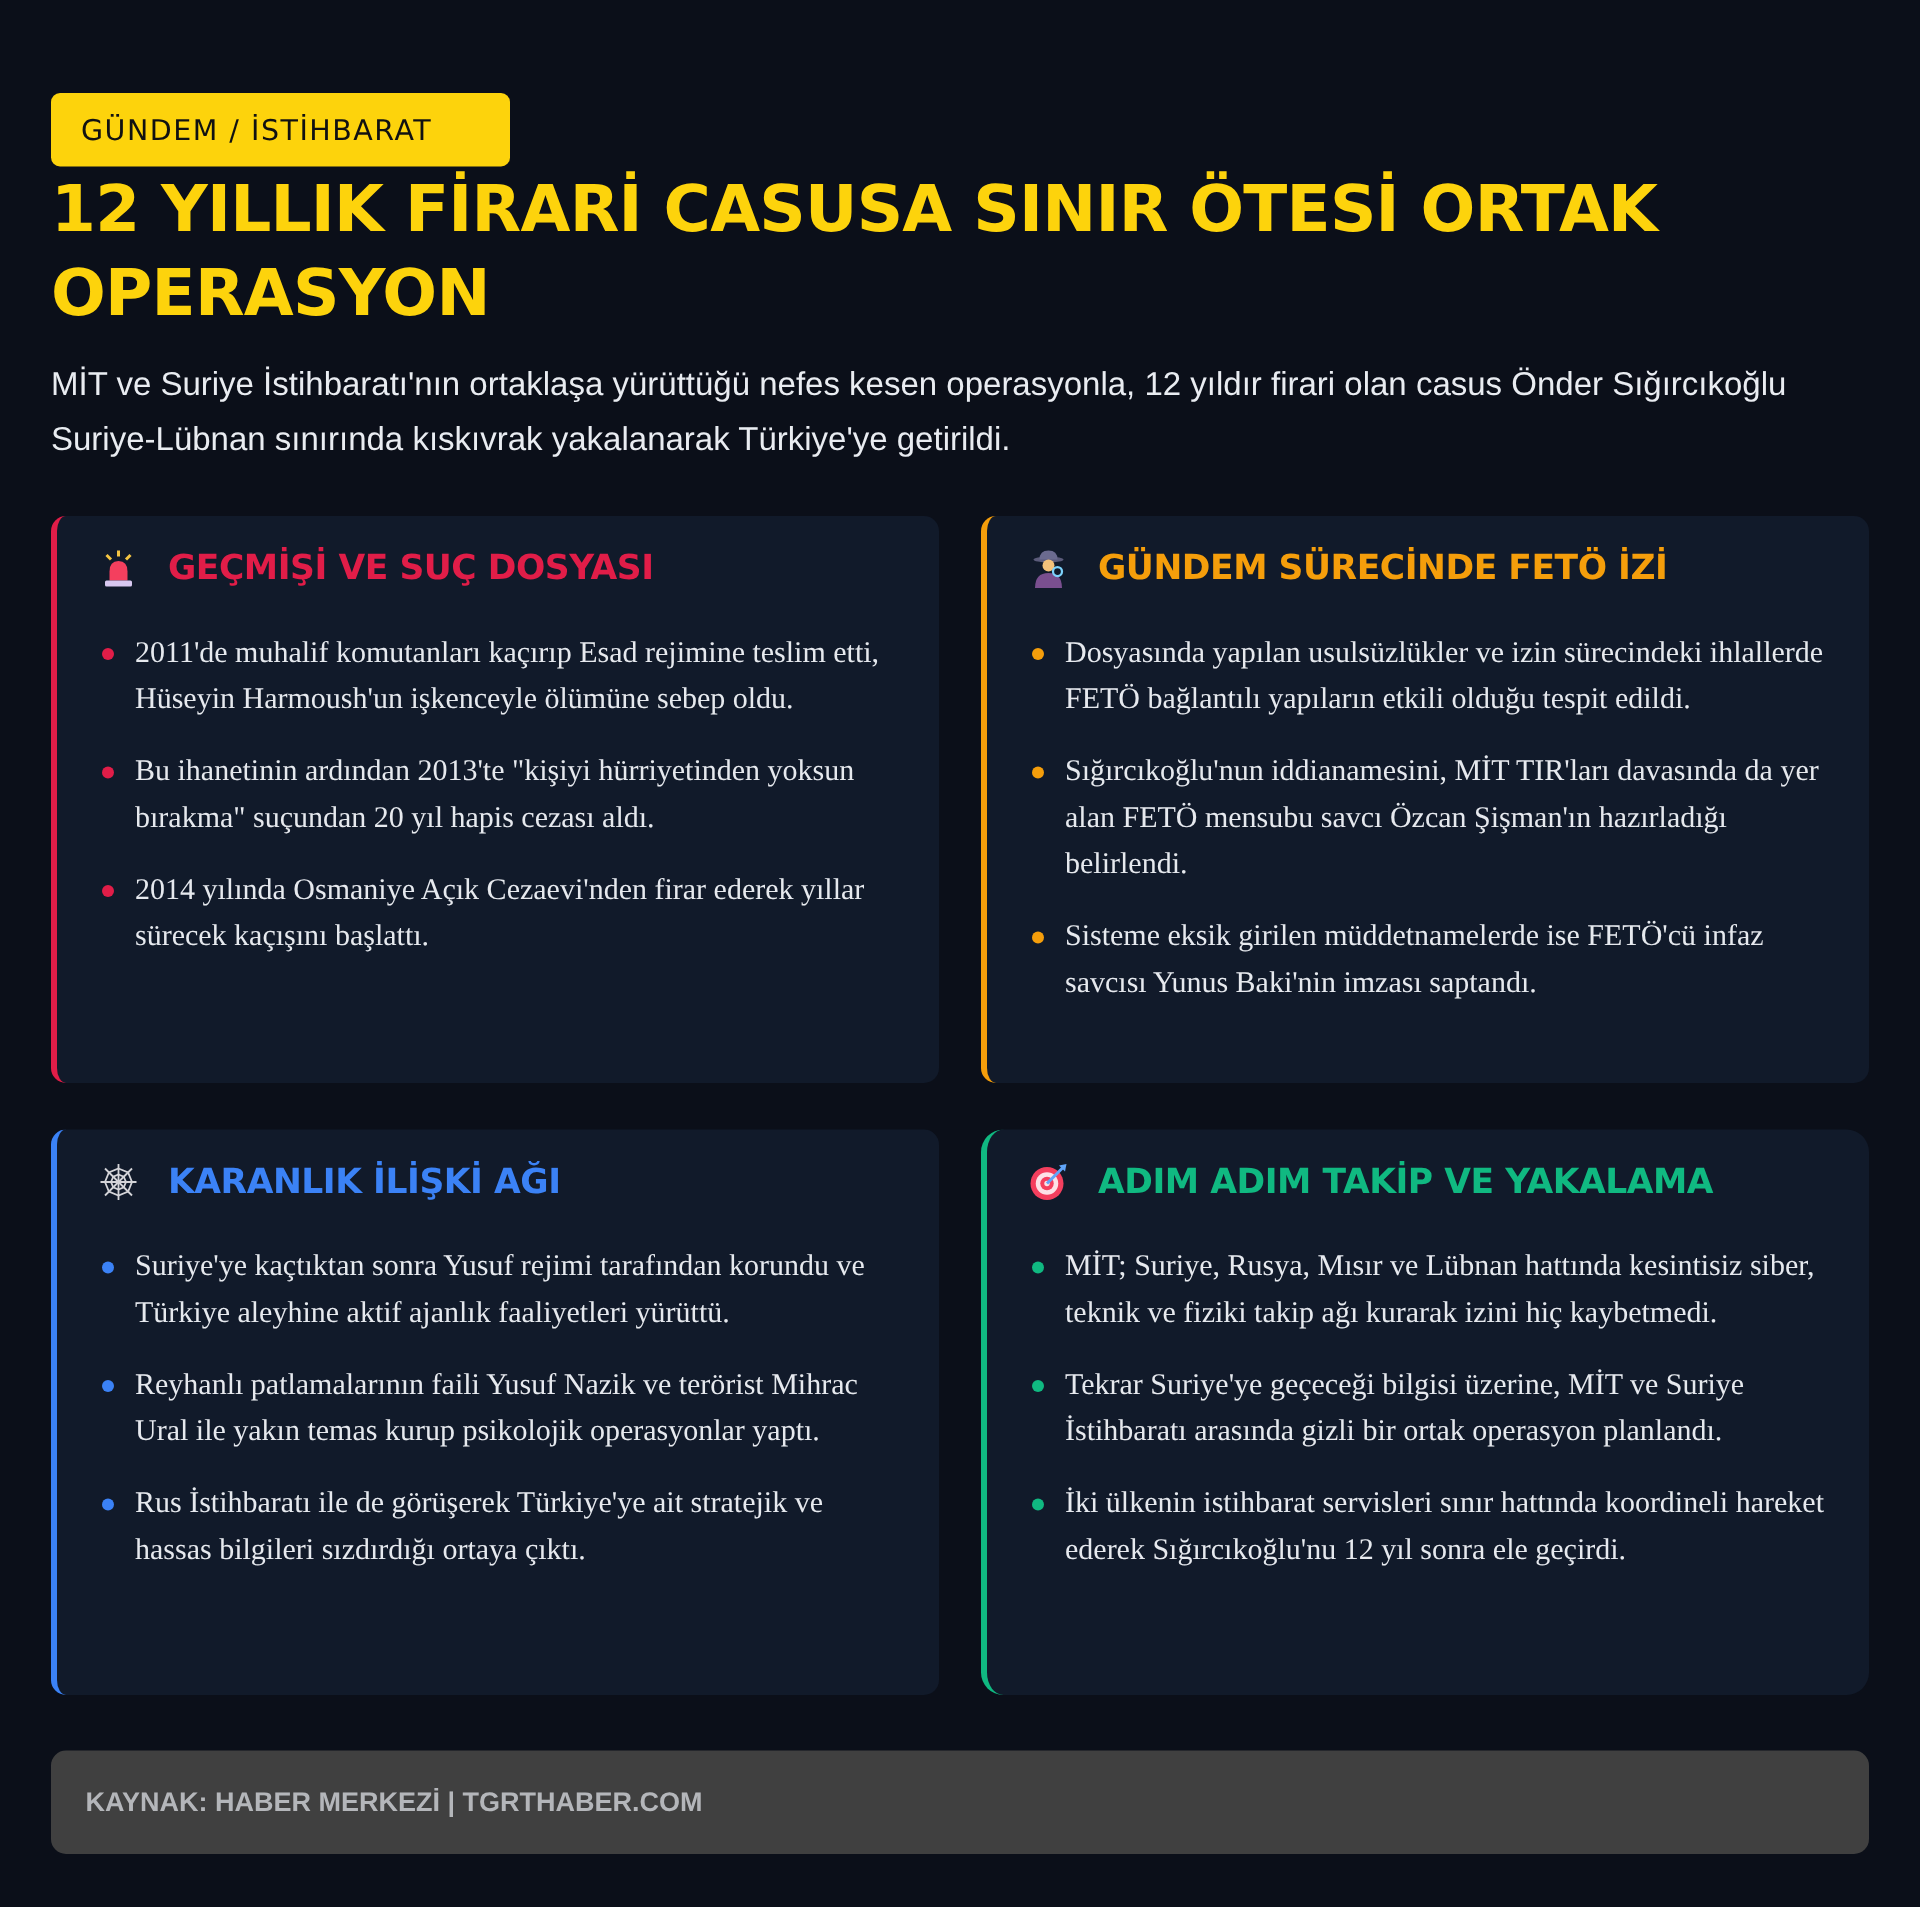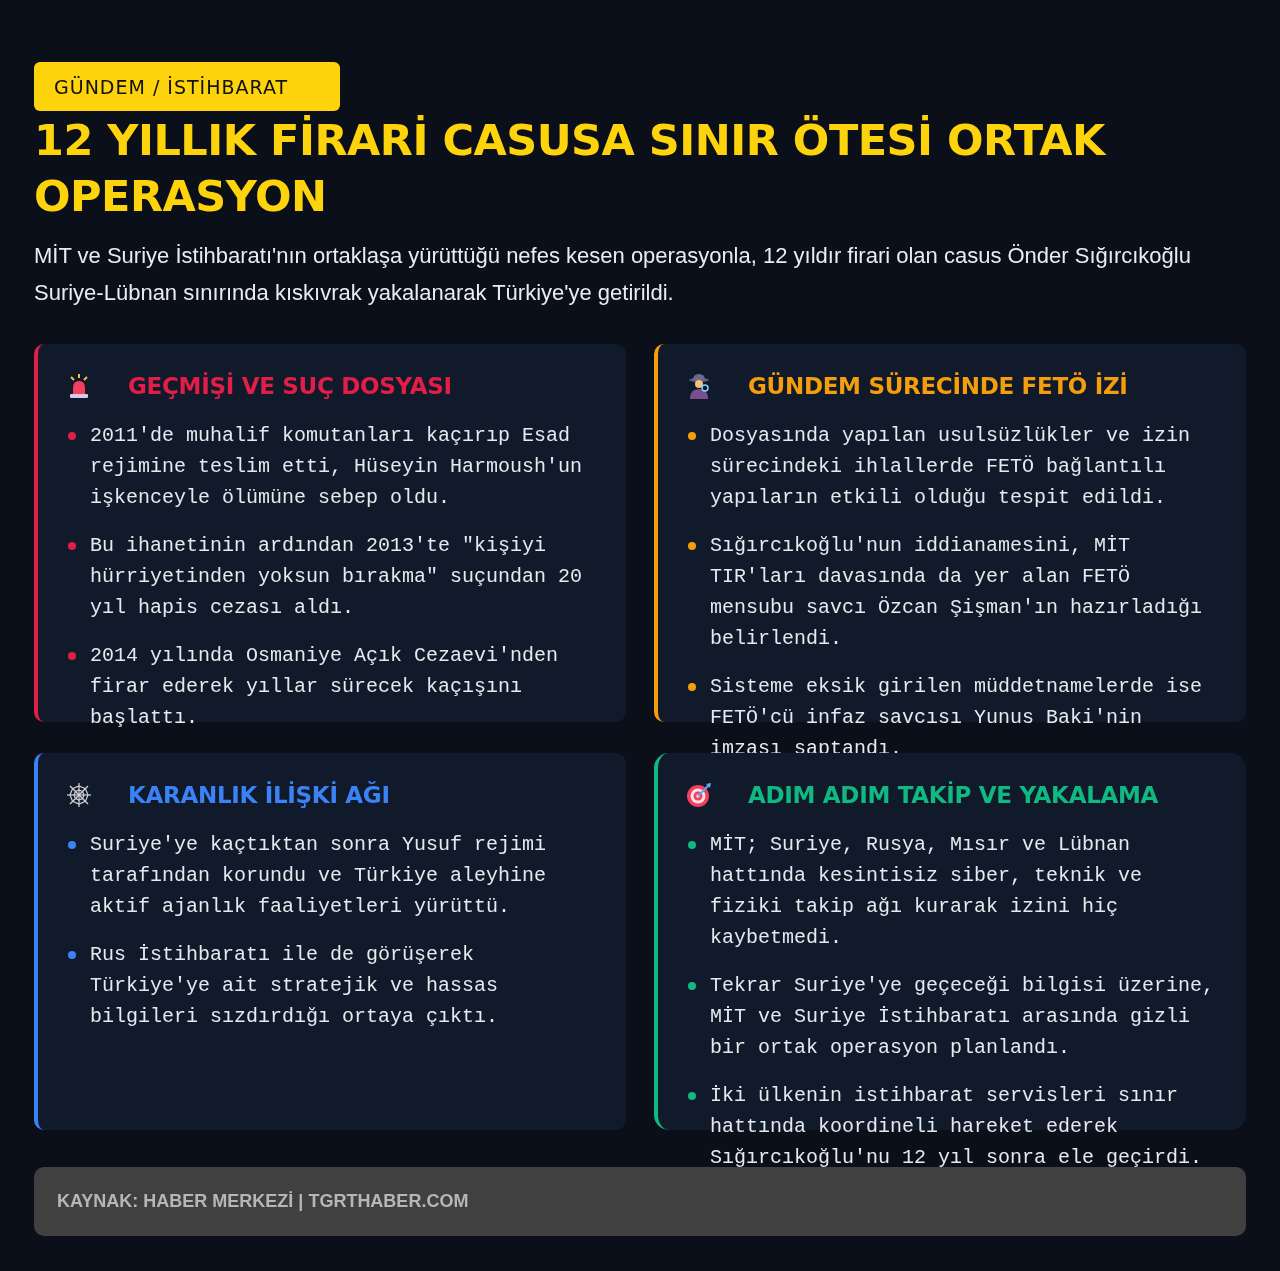--- a/index.html
+++ b/index.html
@@ -26,30 +26,30 @@
       color: #e9ecf1; font-size: 22px; line-height: 37px;
       font-family: "Liberation Sans", sans-serif;
     }
 
     .card {
       position: absolute; width: 592px;
       background: #111a2a; border-radius: 10px;
       border-left: 4px solid var(--accent);
       padding: 22px 30px 0 28px;
     }
-    .card-head { display: flex; align-items: center; height: 40px; margin-bottom: 14px; gap: 16px; }
+    .card-head { display: flex; align-items: flex-start; height: 40px; margin-bottom: 14px; }
     .card-icon { width: 26px; height: 26px; margin-right: 20px; display: flex; align-items: center; justify-content: center; }
     .card-title {
       color: var(--accent); font-weight: 700; font-size: 23px;
       font-family: "DejaVu Sans", sans-serif; letter-spacing: -0.3px;
     }
     .card ul { list-style: none; }
     .card li {
       position: relative; padding-left: 24px;
-      font-family: Liberation Mono, monospace;
+      font-family: Liberation Serif, serif;
       font-size: 20px; line-height: 31px; color: #e6e9ee;
       margin-bottom: 17px;
     }
     .card li .dot {
       position: absolute; left: 2px; top: 12px; width: 8px; height: 8px;
       border-radius: 50%; background: var(--accent);
     }
 
     .footer {
       position: absolute; left: 34px; top: 1167px; width: 1212px; height: 69px;
@@ -117,20 +117,21 @@
         <line x1="4" y1="4" x2="22" y2="22"></line>
         <line x1="22" y1="4" x2="4" y2="22"></line>
         <polygon points="13,4 19.4,6.6 22,13 19.4,19.4 13,22 6.6,19.4 4,13 6.6,6.6"></polygon>
         <polygon points="13,8 16.5,9.5 18,13 16.5,16.5 13,18 9.5,16.5 8,13 9.5,9.5"></polygon>
       </svg>
     </span>
     <span class="card-title">KARANLIK İLİŞKİ AĞI</span>
   </div>
   <ul>
     <li><span class="dot"></span><span>Suriye'ye kaçtıktan sonra Yusuf rejimi tarafından korundu ve Türkiye aleyhine aktif ajanlık faaliyetleri yürüttü.</span></li>
+    <li><span class="dot"></span><span>Reyhanlı patlamalarının faili Yusuf Nazik ve terörist Mihrac Ural ile yakın temas kurup psikolojik operasyonlar yaptı.</span></li>
     <li><span class="dot"></span><span>Rus İstihbaratı ile de görüşerek Türkiye'ye ait stratejik ve hassas bilgileri sızdırdığı ortaya çıktı.</span></li>
   </ul>
 </section>
 
 <section class="card" style="--accent:#10b981; left:654px; top:753px; height:377px;border-radius:15px;">
   <div class="card-head">
     <span class="card-icon">
       <svg width="26" height="26" viewBox="0 0 26 26">
         <circle cx="12" cy="14" r="11" fill="#f43f5e"></circle>
         <circle cx="12" cy="14" r="7.5" fill="#fde2e7"></circle>

